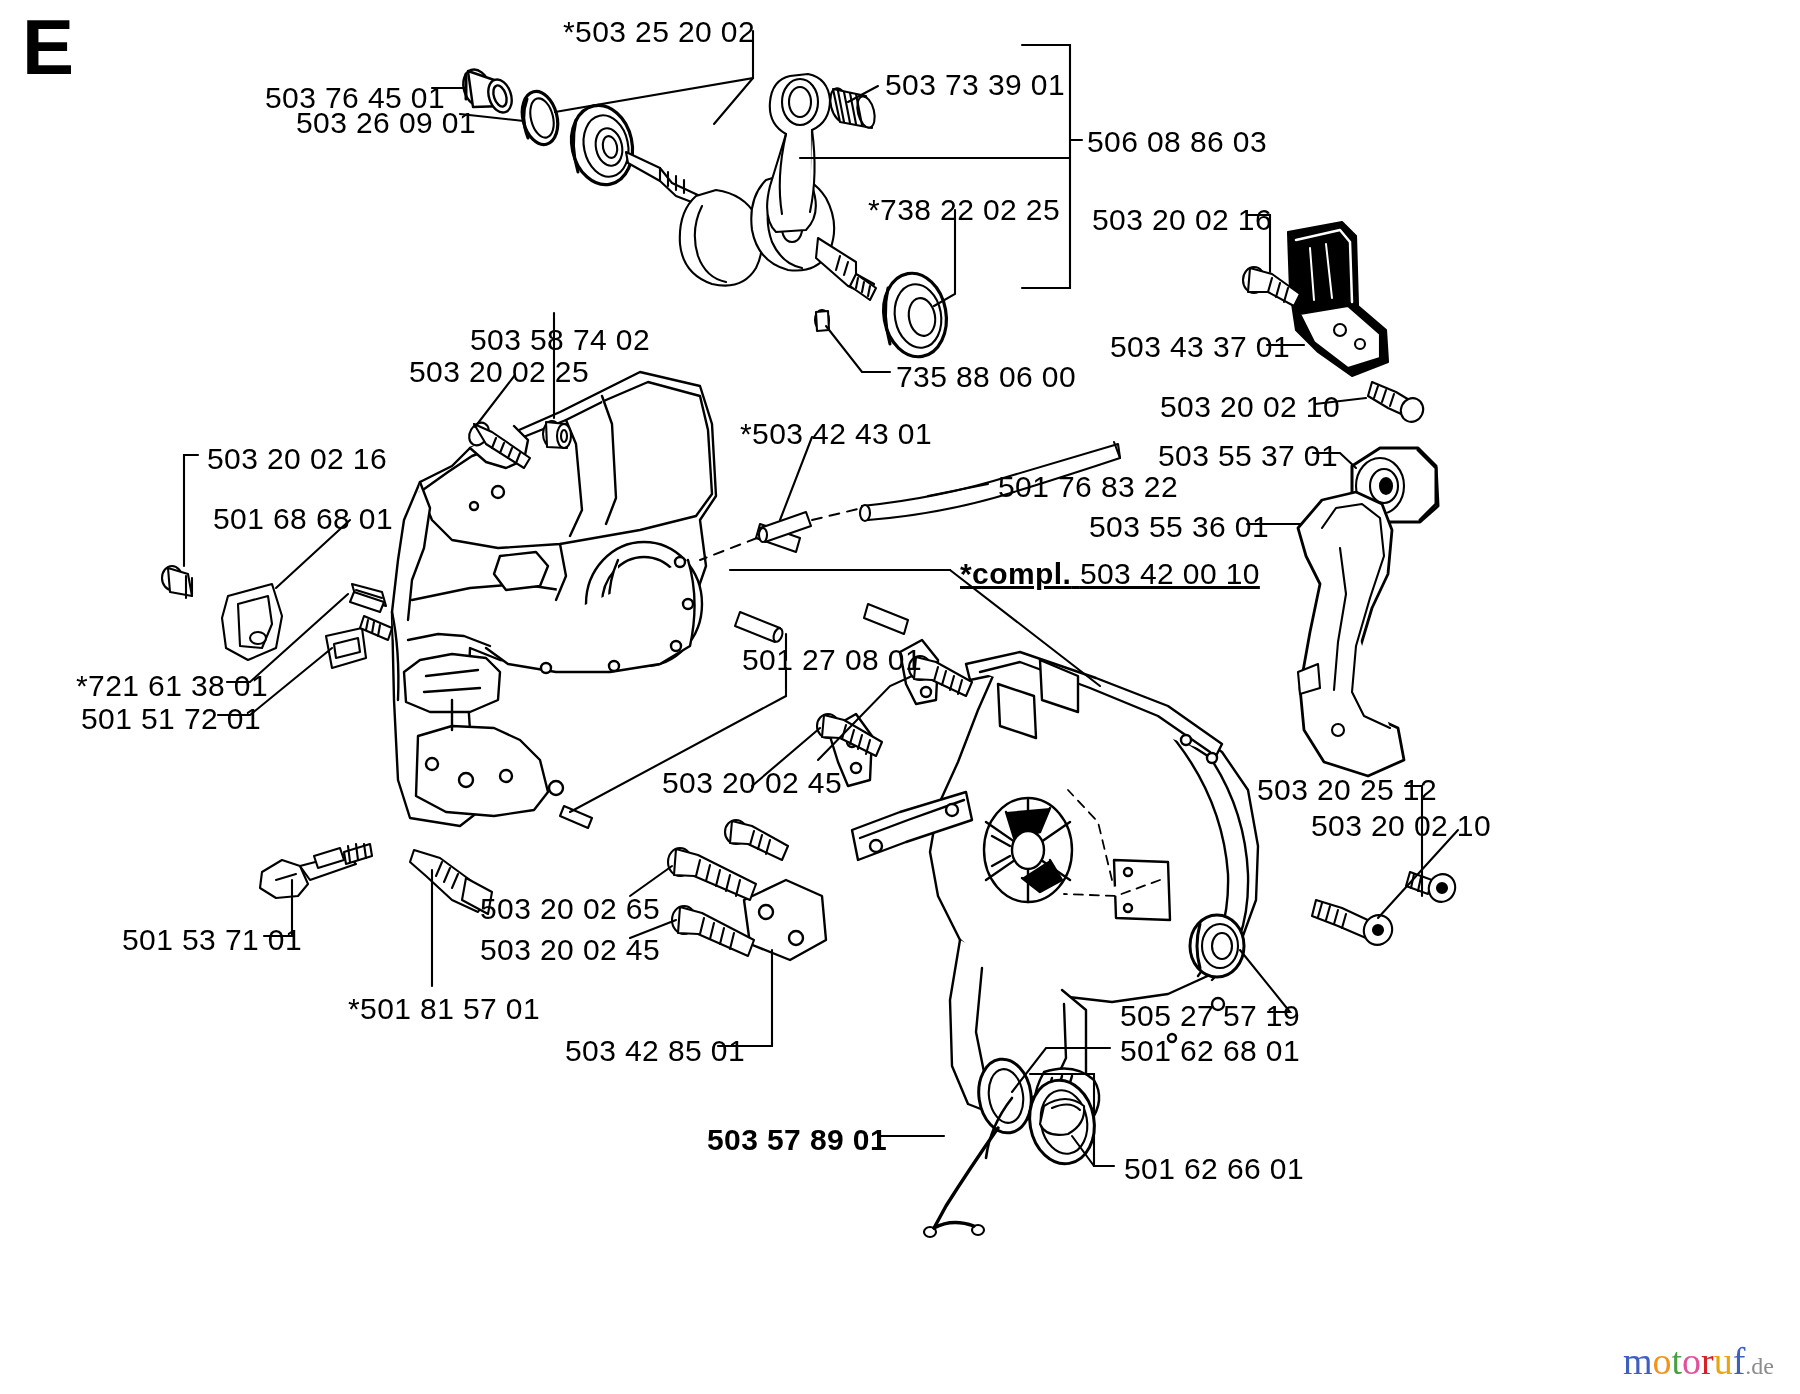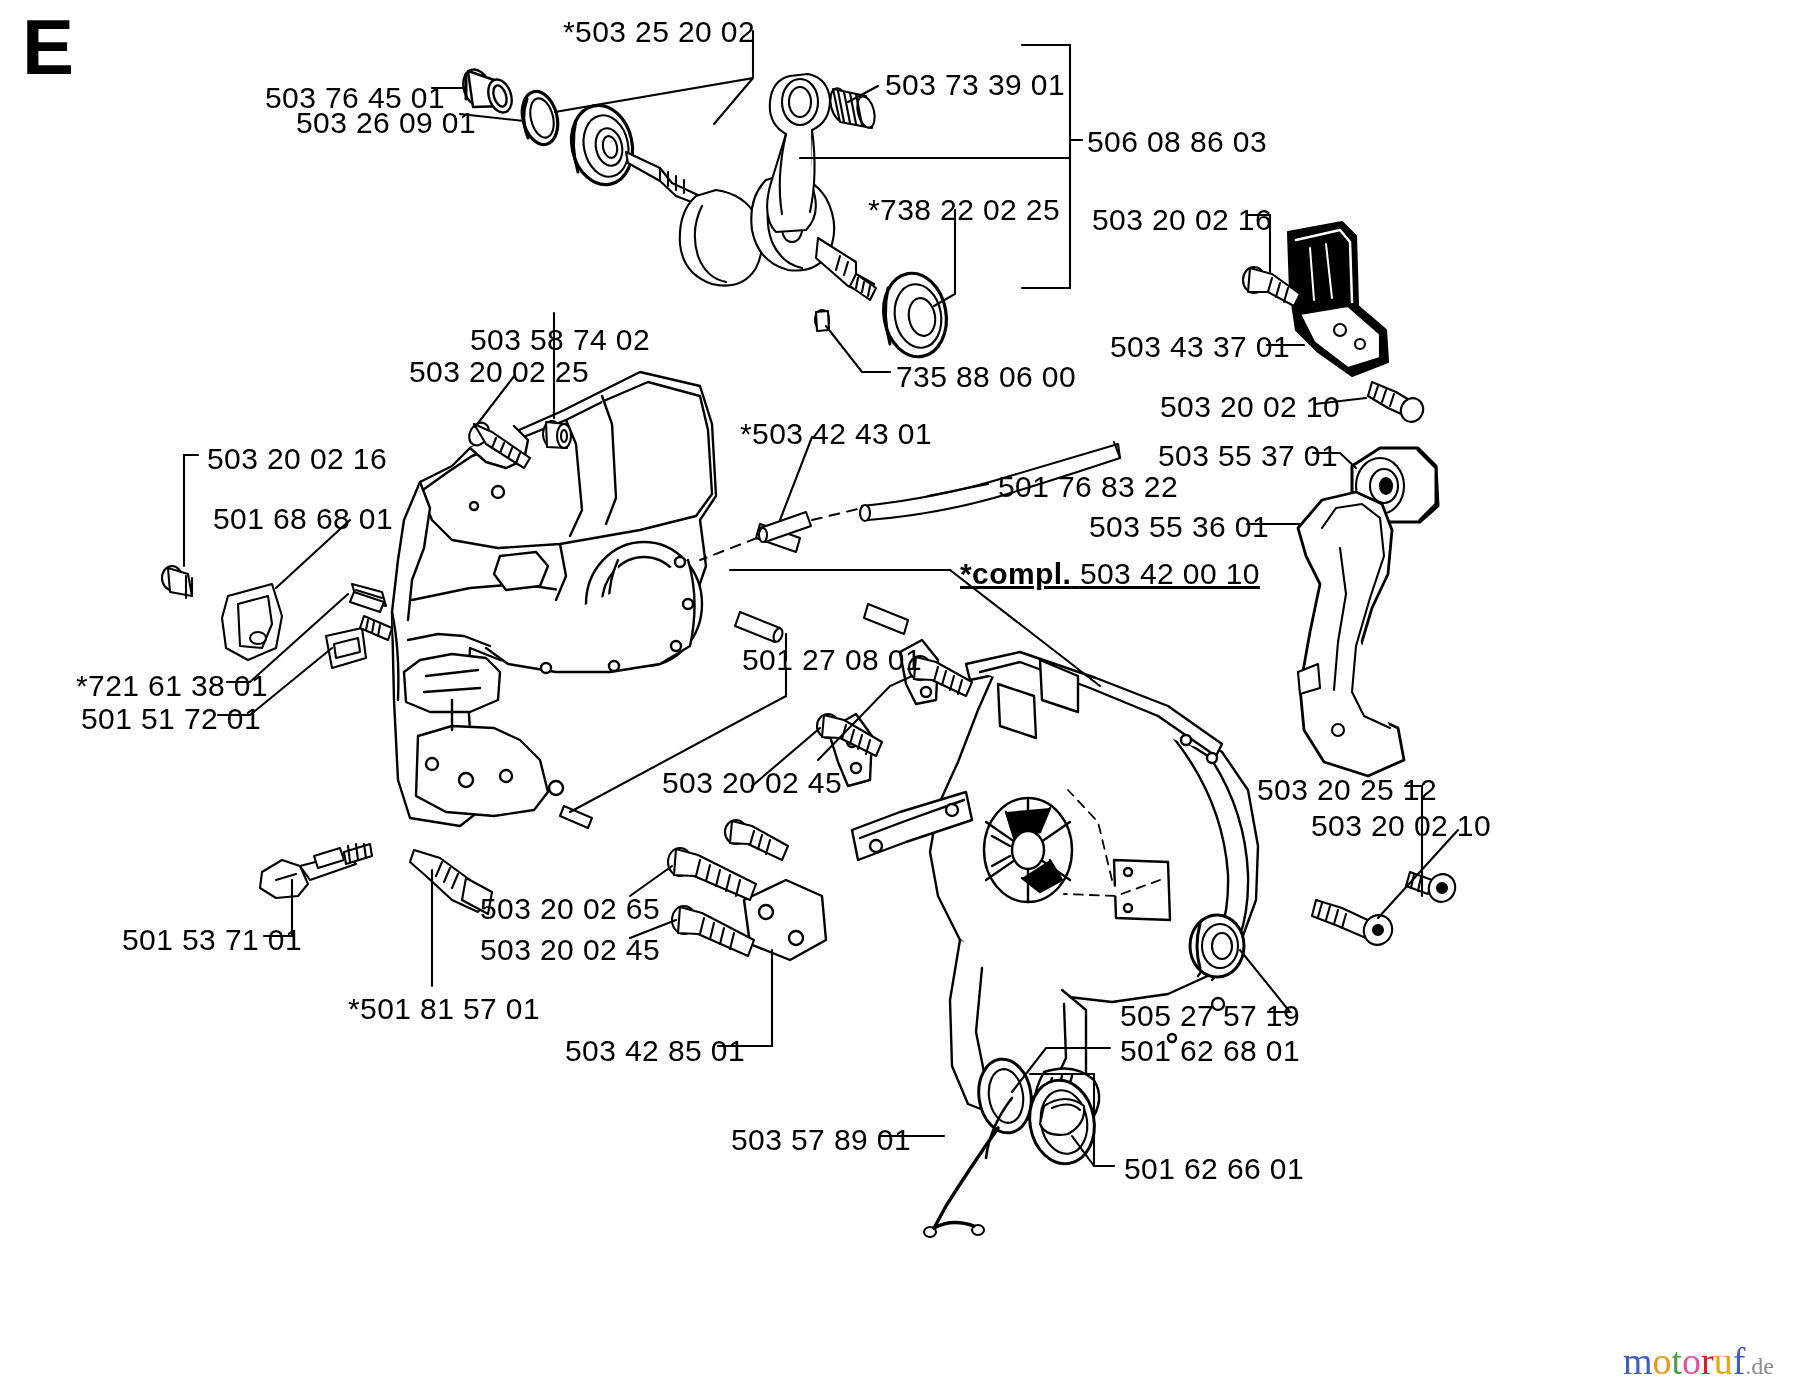--- a/index.html
+++ b/index.html
@@ -544,21 +544,21 @@
   <div class="lbl" style="left:122px; top:925px;">501 53 71 01</div>
   <div class="lbl" style="left:348px; top:994px;">*501 81 57 01</div>
   <div class="lbl" style="left:740px; top:419px;">*503 42 43 01</div>
   <div class="lbl" style="left:998px; top:472px;">501 76 83 22</div>
   <div class="lbl bold-compl" style="left:960px; top:559px;text-decoration:underline;"><span class="b">*compl.</span> <span>503 42 00 10</span></div>
   <div class="lbl" style="left:717px; top:645px;margin-left:25px;">501 27 08 01</div>
   <div class="lbl" style="left:662px; top:768px;">503 20 02 45</div>
   <div class="lbl" style="left:480px; top:894px;">503 20 02 65</div>
   <div class="lbl" style="left:480px; top:935px;">503 20 02 45</div>
   <div class="lbl" style="left:565px; top:1036px;">503 42 85 01</div>
-  <div class="lbl" style="left:731px; top:1125px;">503 57 89 01</div>
+  <div class="lbl" style="left:707px; top:1125px;font-weight:bold;">503 57 89 01</div>
   <div class="lbl" style="left:1257px; top:775px;">503 20 25 12</div>
   <div class="lbl" style="left:1311px; top:811px;">503 20 02 10</div>
   <div class="lbl" style="left:1120px; top:1001px;">505 27 57 19</div>
   <div class="lbl" style="left:1120px; top:1036px;">501 62 68 01</div>
   <div class="lbl" style="left:1124px; top:1154px;">501 62 66 01</div>
 
   <div class="watermark">
     <span id="wm-letters"><span style="color: rgb(63, 95, 192);">m</span><span style="color: rgb(240, 148, 26);">o</span><span style="color: rgb(74, 159, 69);">t</span><span style="color: rgb(224, 82, 154);">o</span><span style="color: rgb(215, 32, 39);">r</span><span style="color: rgb(232, 165, 15);">u</span><span style="color: rgb(63, 95, 192);">f</span></span><span class="suffix" style="color: rgb(140, 140, 140);">.de</span>
   </div>
 

